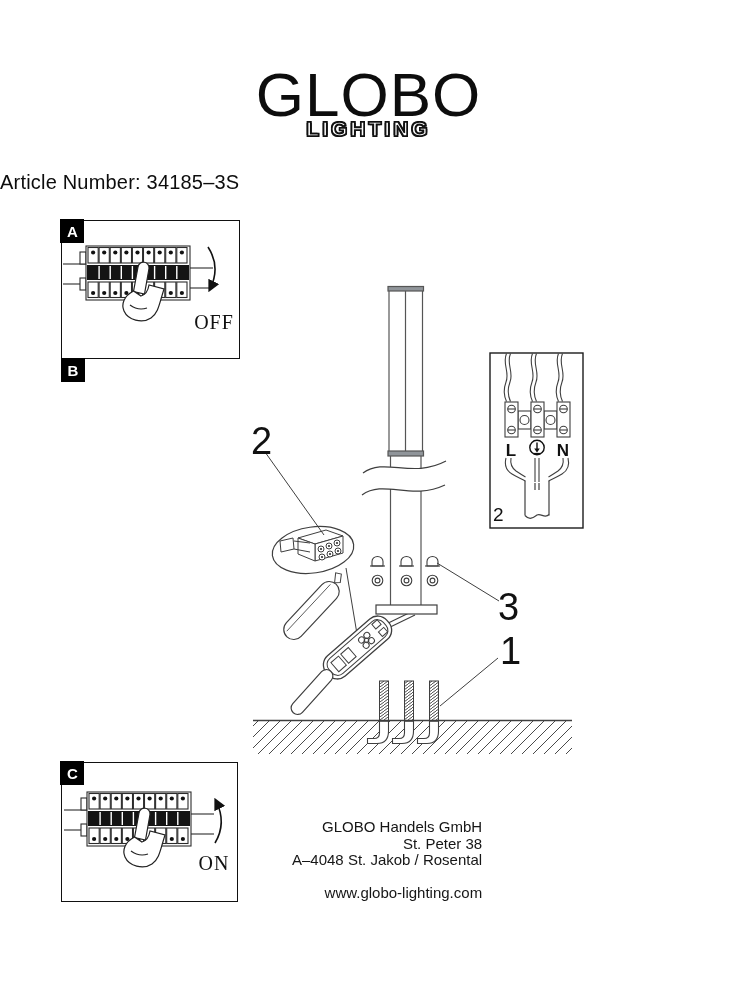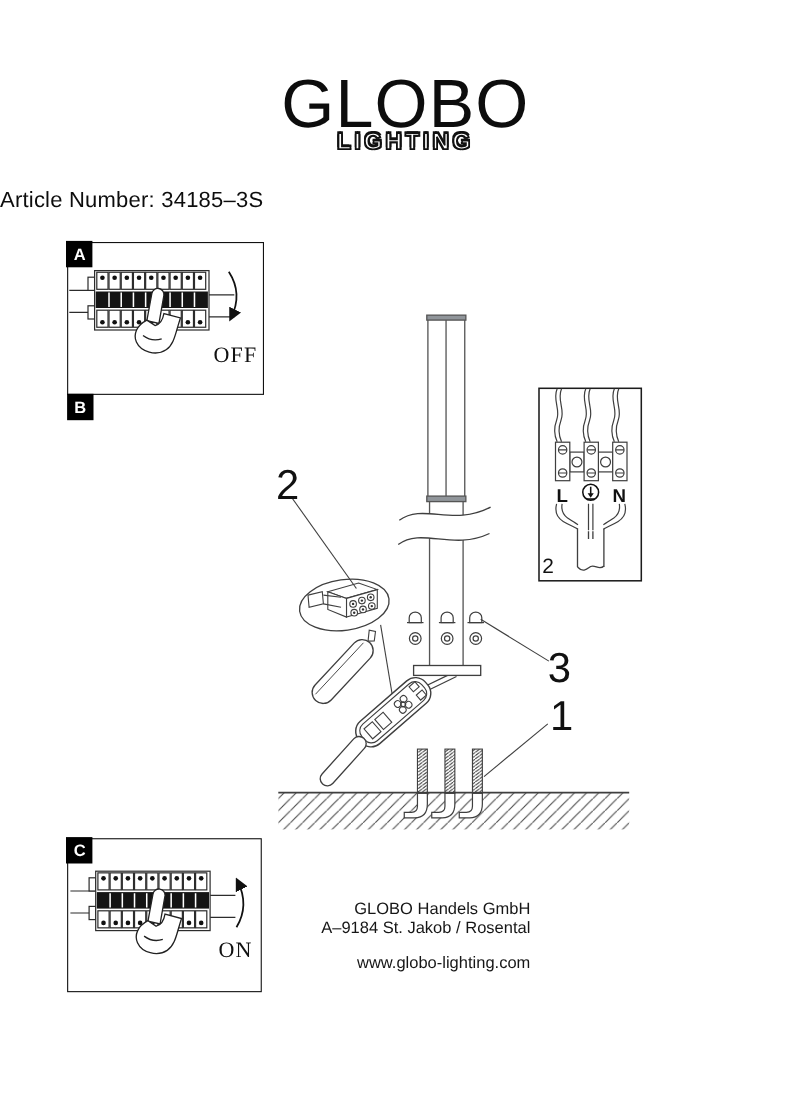--- a/index.html
+++ b/index.html
@@ -381,17 +381,18 @@
           <path d="M44,59 q8,6 17,3" fill="none"></path>
         </g>
       </g>
       <path d="M153,80 q12,-20 1,-42" fill="none" stroke="#111" stroke-width="1.6" marker-end="url(#ahC)"></path>
       <text class="serif" x="152" y="107" font-size="20" text-anchor="middle" fill="#111" letter-spacing="1">ON</text>
     </svg>
   </div>
 
   <div class="footer">
     <div>GLOBO Handels GmbH</div>
-    <div>A–9184 St. Jakob / Rosental</div>
+    <div>St. Peter 38</div>
+    <div>A–4048 St. Jakob / Rosental</div>
     <div class="site">www.globo-lighting.com</div>
   </div>
 
 </div>
 
 </body></html>

